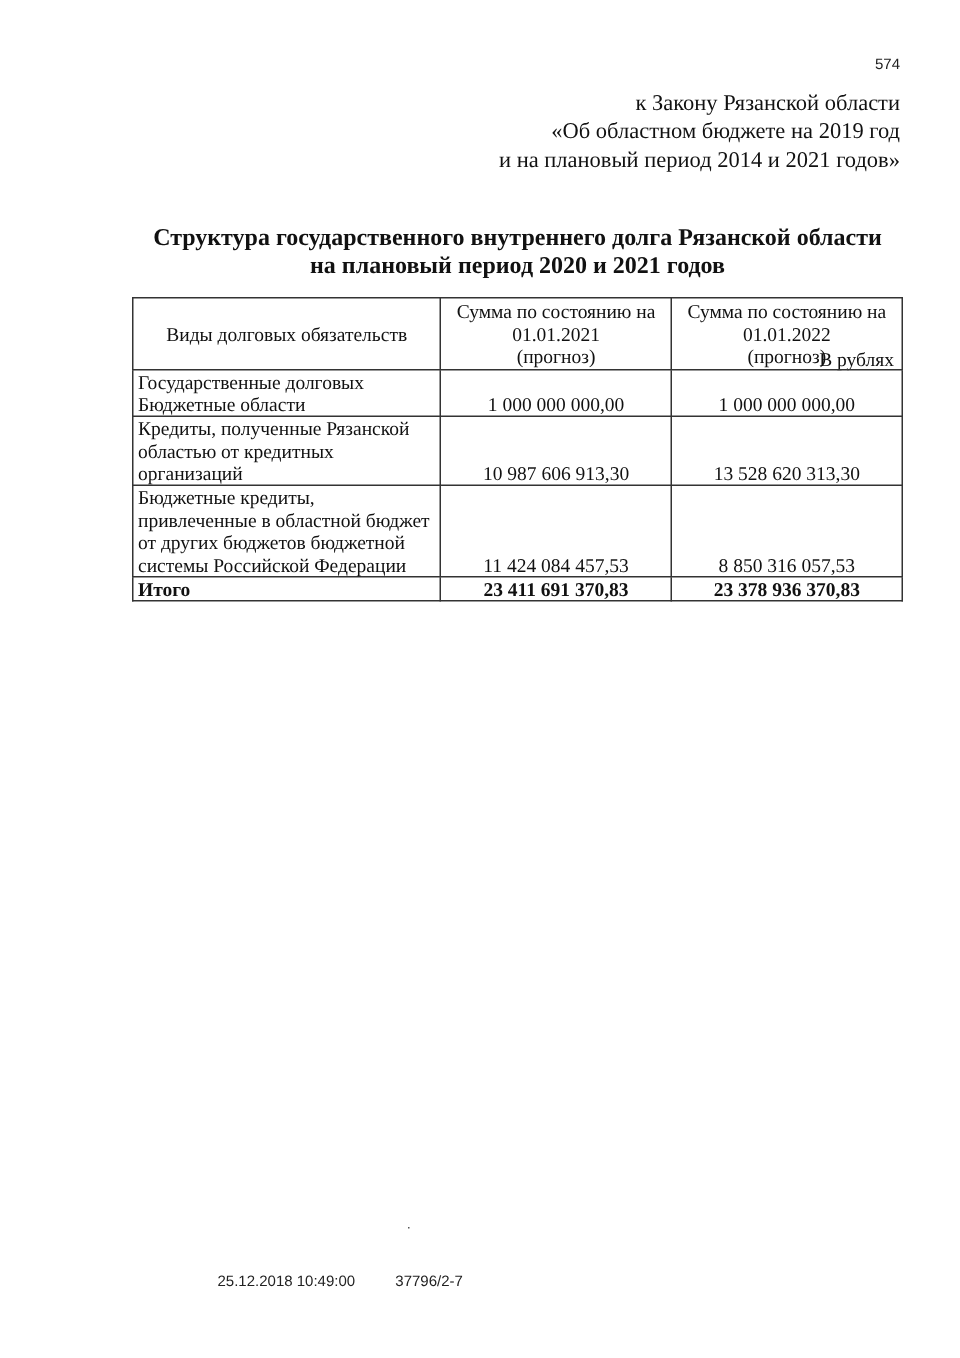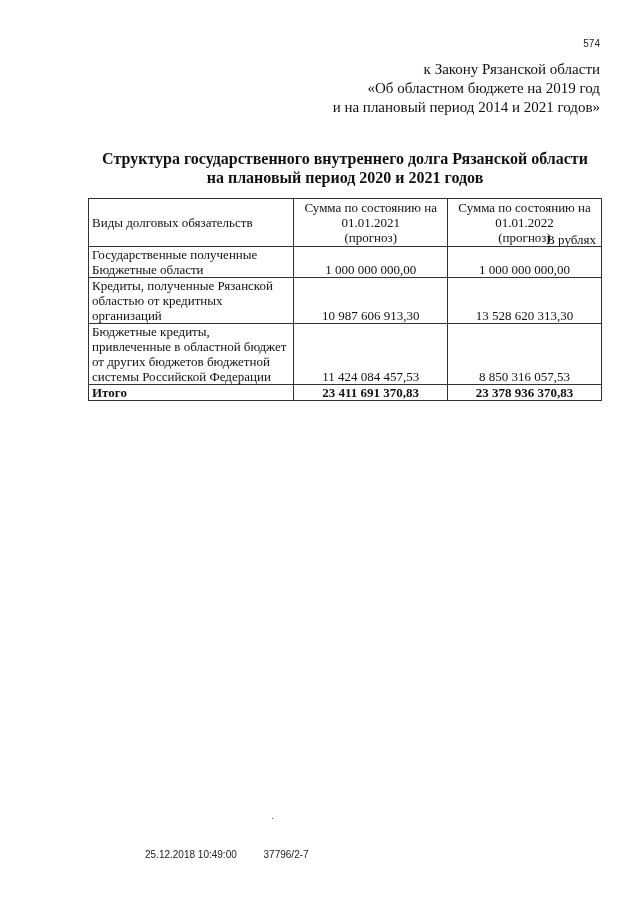--- a/index.html
+++ b/index.html
@@ -105,36 +105,36 @@
 <div class="doc-title">
   <div>Структура государственного внутреннего долга Рязанской области</div>
   <div>на плановый период 2020 и 2021 годов</div>
 </div>
 
 <div class="units">В рублях</div>
 
 <table class="debt-table">
   <tbody>
       <tr class="header-row">
-    <th class="col-type" style="text-align:left;">Виды долговых обязательств</th>
+    <th class="col-type" style="text-align:center;">Виды долговых обязательств</th>
     <th class="col-amount">
       <div>Сумма по состоянию на</div>
       <div>01.01.2021</div>
       <div>(прогноз)</div>
     </th>
     <th class="col-amount">
       <div>Сумма по состоянию на</div>
       <div>01.01.2022</div>
       <div>(прогноз)</div>
     </th>
   </tr>
 
   <tr>
     <td class="col-type">
-      <div>Государственные полученные</div>
+      <div>Государственные долговых</div>
       <div>Бюджетные области</div>
     </td>
     <td class="col-amount">1 000 000 000,00</td>
     <td class="col-amount">1 000 000 000,00</td>
   </tr>
 
   <tr>
     <td class="col-type">
       <div>Кредиты, полученные Рязанской</div>
       <div>областью от кредитных</div>

